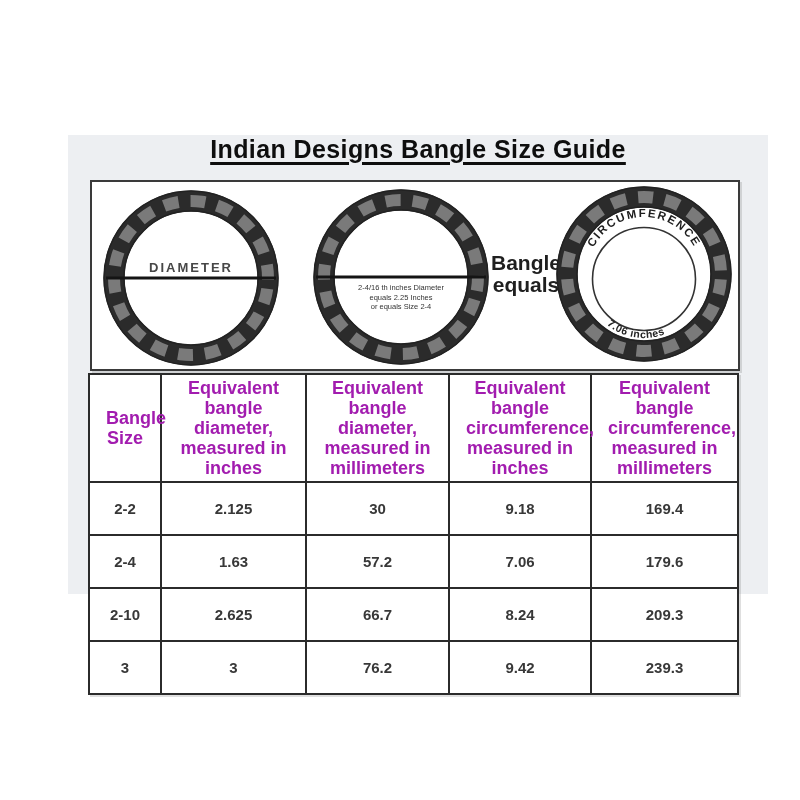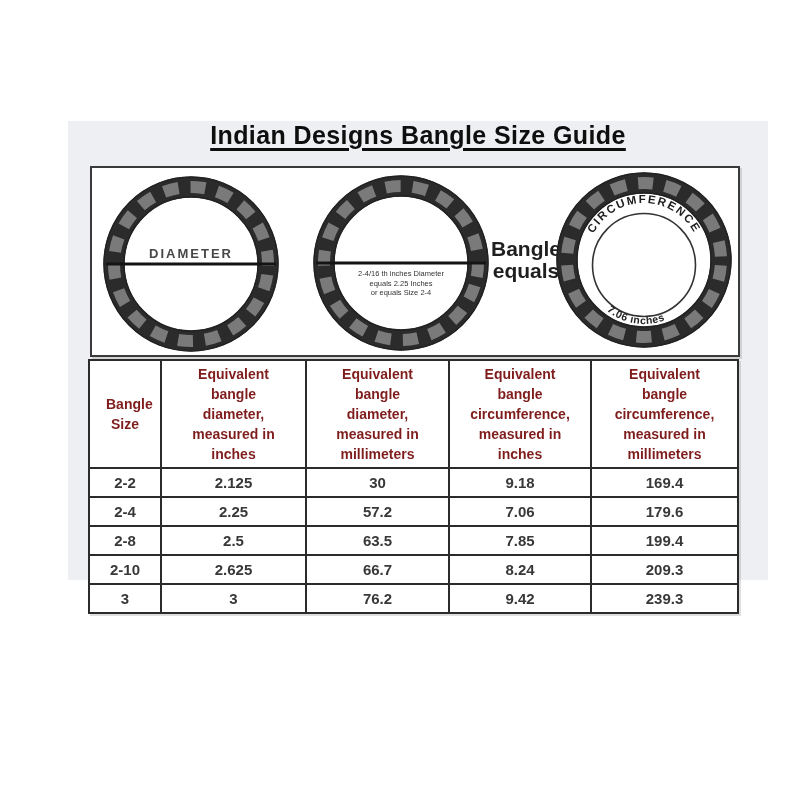--- a/index.html
+++ b/index.html
@@ -1,21 +1,21 @@
 <!DOCTYPE html>
 <html><head>
 <meta charset="utf-8">
 <style>
   html,body{margin:0;padding:0;}
   body{
     width:800px;height:800px;background:#ffffff;position:relative;
     font-family:"Liberation Sans",sans-serif;overflow:hidden;
   }
   .panel{
-    position:absolute;left:68px;top:121px;width:700px;height:459px;
+    position:absolute;left:68px;top:135px;width:700px;height:459px;
     background:#edeff2;
   }
   .guide-title{
     position:absolute;left:0;right:0;top:0;
     text-align:center;font-size:25px;font-weight:800;letter-spacing:.4px;
     color:#0e0e0e;margin:0;
     text-decoration:underline;text-decoration-thickness:2.5px;text-underline-offset:4px;
   }
   .image-box{
     position:absolute;left:22px;top:45px;width:646px;height:187px;
@@ -29,27 +29,27 @@
   .equals-label{
     position:absolute;left:389px;top:70px;width:90px;
     text-align:center;font-size:21px;font-weight:800;line-height:22px;color:#1f1f1f;
   }
   .size-table{
     position:absolute;left:20px;top:238px;width:651px;
     border-collapse:collapse;table-layout:fixed;background:#ffffff;
     box-shadow:2px 2px 0 rgba(80,80,80,.18);
   }
   .size-table th{
-    border:2px solid #2b2b2b;font-size:14px;font-weight:700;line-height:20px;
+    border:2px solid #2b2b2b;font-size:18px;font-weight:700;line-height:20px;
     white-space:pre-line;vertical-align:middle;text-align:center;
-    color:#7f1d1d;padding:3px 16px;
+    color:#a21caf;padding:3px 16px;
   }
   .size-table td{
     border:2px solid #2b2b2b;font-size:15px;font-weight:700;
-    color:#383838;text-align:center;height:19px;line-height:19px;padding:4px;
+    color:#383838;text-align:center;height:19px;line-height:19px;padding:16px;
   }
 </style>
 </head>
 <body>
 
 <div class="panel">
 
   <h1 class="guide-title">Indian Designs Bangle Size Guide</h1>
 
   <div class="image-box">
@@ -132,31 +132,24 @@
     <tbody>
         <tr>
           <td>2-2</td>
           <td>2.125</td>
           <td>30</td>
           <td>9.18</td>
           <td>169.4</td>
         </tr>
         <tr>
           <td>2-4</td>
-          <td>2.25</td>
+          <td>1.63</td>
           <td>57.2</td>
           <td>7.06</td>
           <td>179.6</td>
-        </tr>
-        <tr>
-          <td>2-8</td>
-          <td>2.5</td>
-          <td>63.5</td>
-          <td>7.85</td>
-          <td>199.4</td>
         </tr>
         <tr>
           <td>2-10</td>
           <td>2.625</td>
           <td>66.7</td>
           <td>8.24</td>
           <td>209.3</td>
         </tr>
         <tr>
           <td>3</td>

